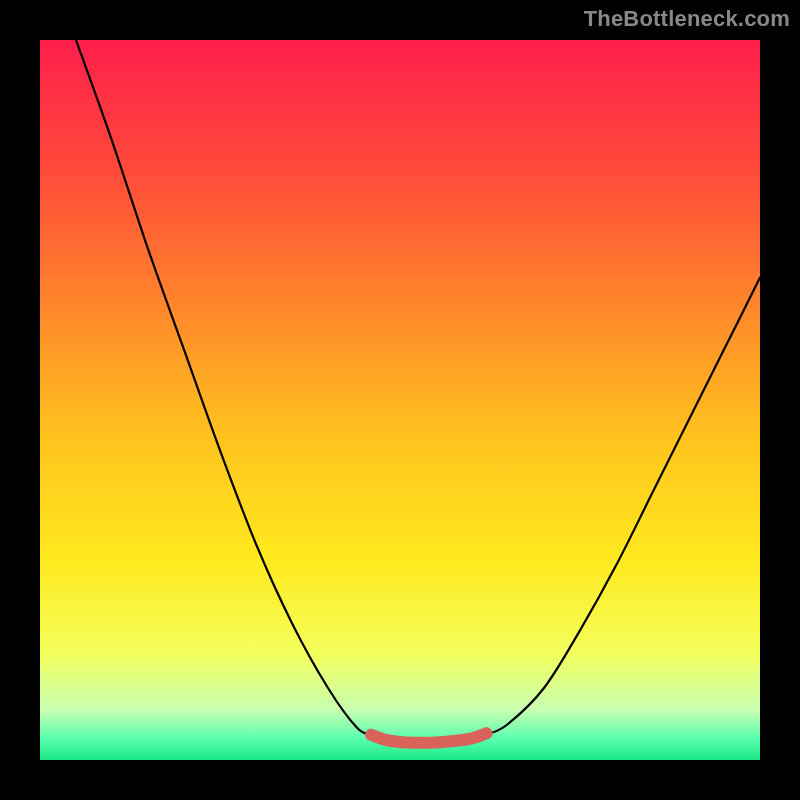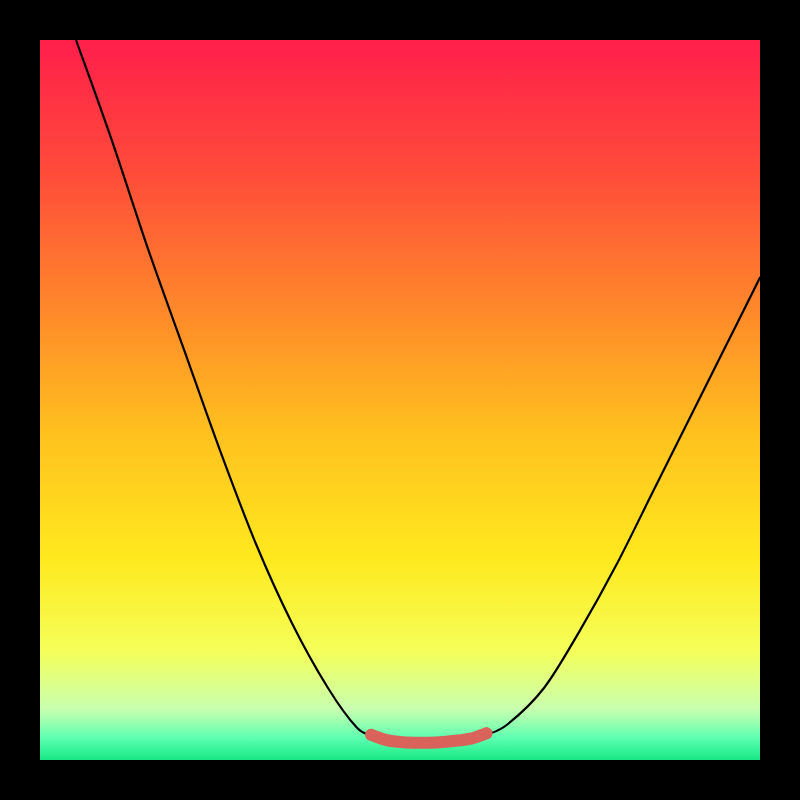--- a/index.html
+++ b/index.html
@@ -32,20 +32,21 @@
     font-size: 22px;
     font-weight: 600;
     letter-spacing: 0.2px;
   }
   svg { display: block; }
 </style>
 </head>
 <body>
 
 <div class="frame">
+  <div class="watermark">TheBottleneck.com</div>
   <div class="plot-area">
     <svg id="chart-svg" width="720" height="720" viewBox="0 0 720 720">
       <defs>
         <linearGradient id="bg-grad" x1="0" y1="0" x2="0" y2="1">
             <stop offset="0%" stop-color="#ff1f4b"></stop>
             <stop offset="18%" stop-color="#ff4a3a"></stop>
             <stop offset="38%" stop-color="#ff8a2a"></stop>
             <stop offset="55.00000000000001%" stop-color="#ffc21e"></stop>
             <stop offset="72%" stop-color="#ffe91e"></stop>
             <stop offset="85%" stop-color="#f4ff5a"></stop>

